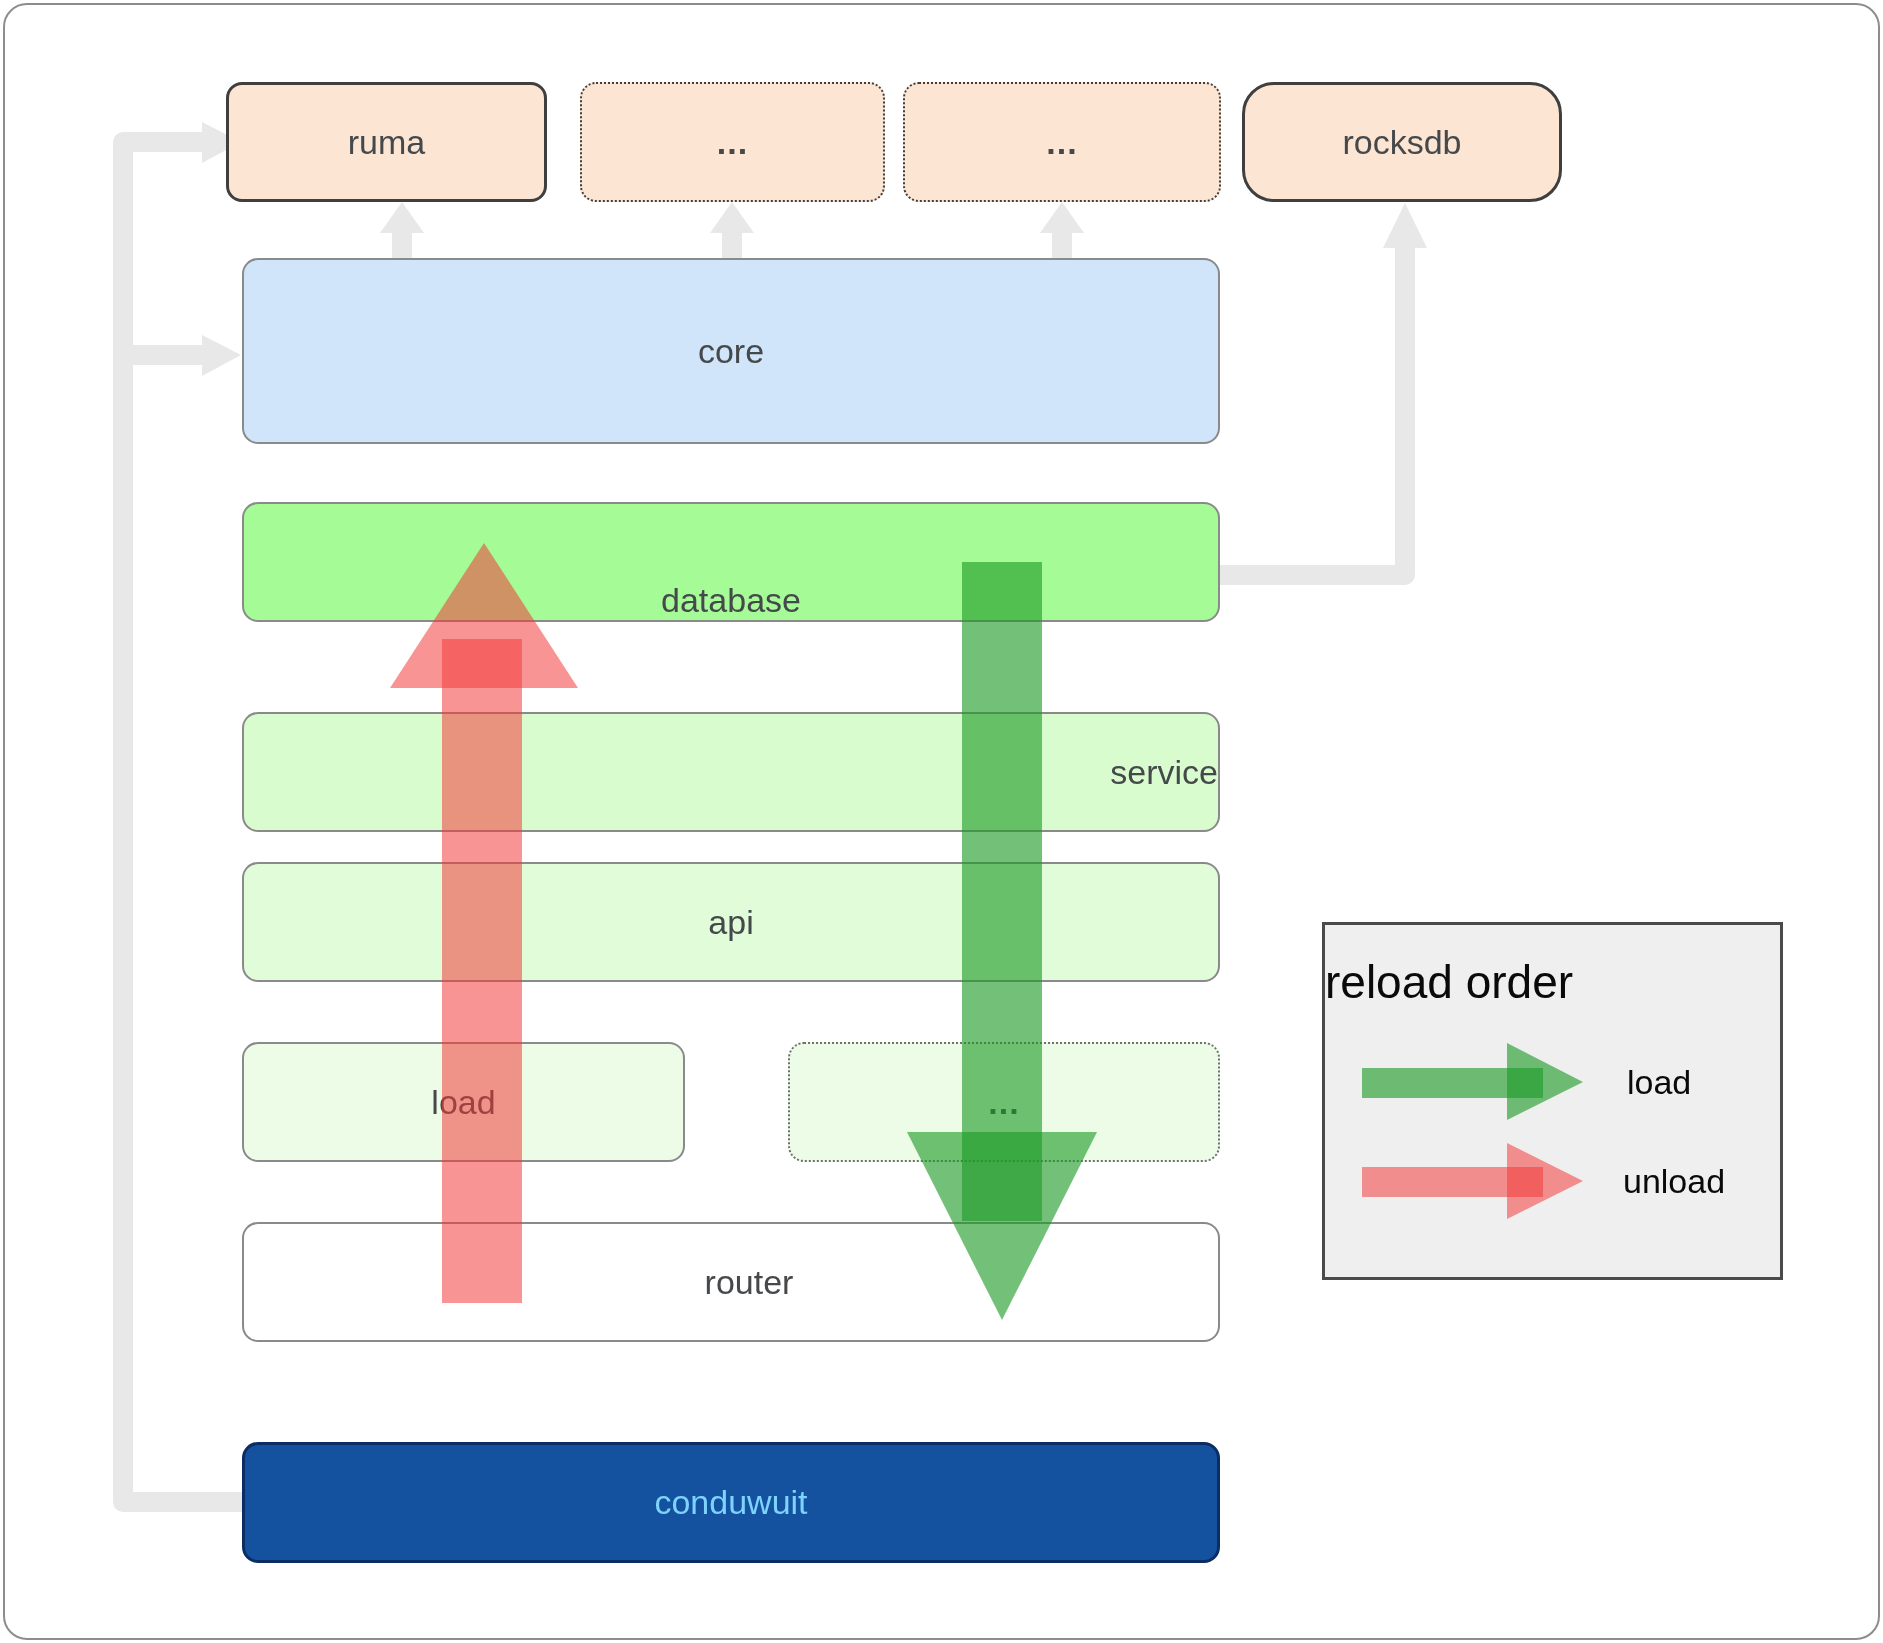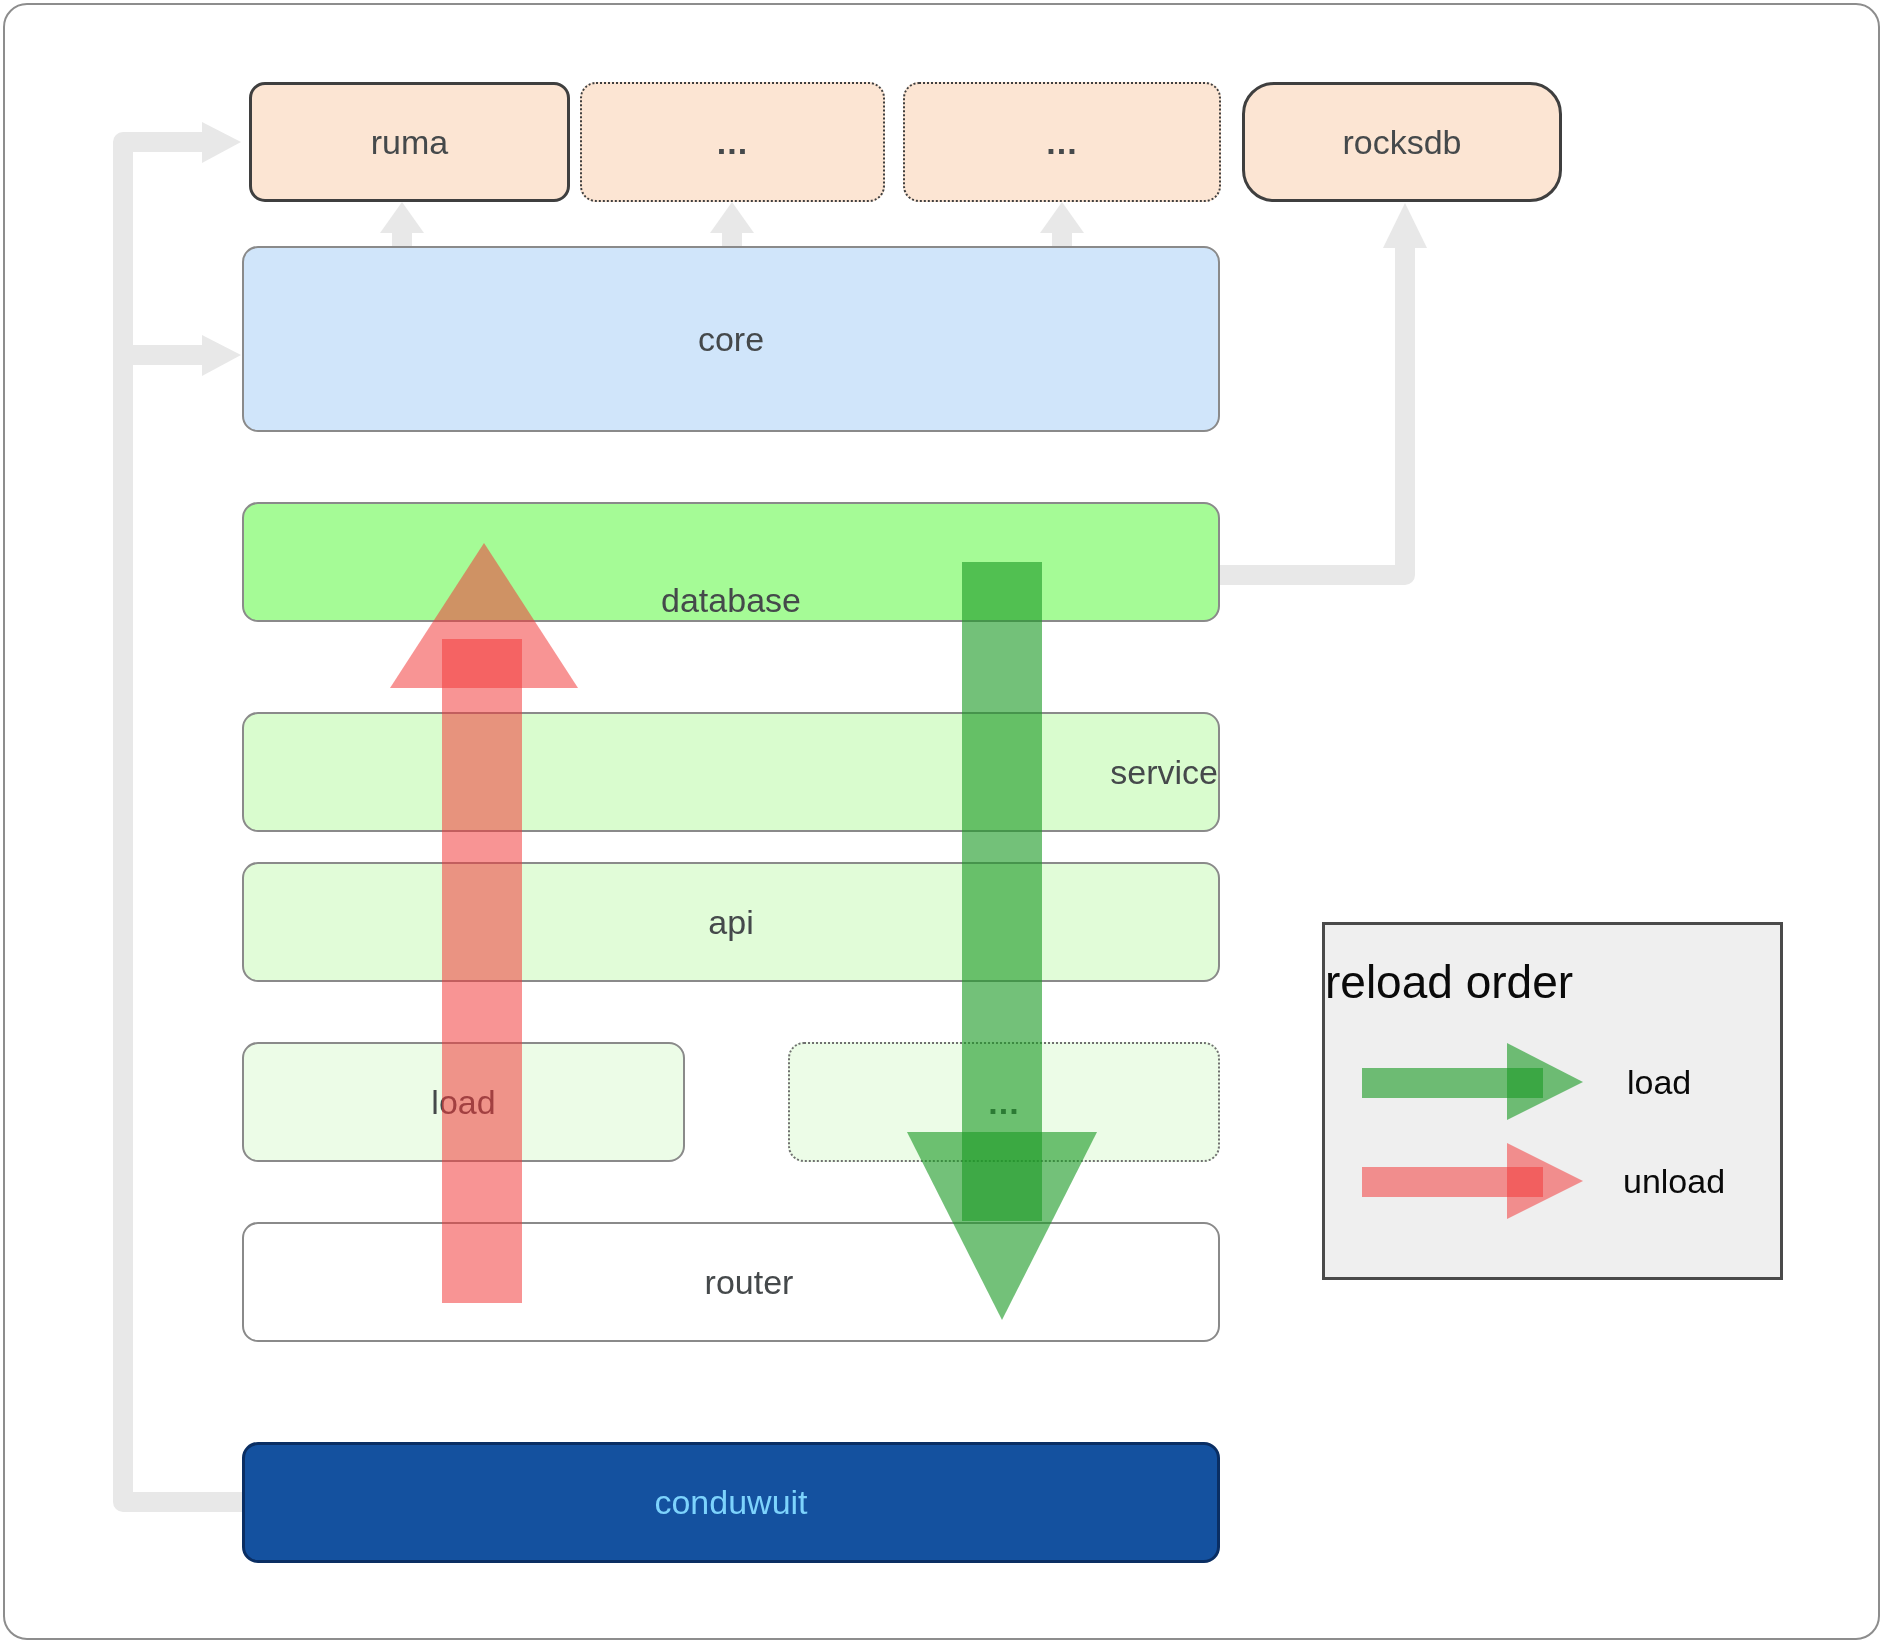--- a/index.html
+++ b/index.html
@@ -38,34 +38,34 @@
     <g fill="#e8e8e8">
       <polygon points="202,122 202,163 241,142"></polygon>
       <polygon points="202,335 202,376 241,355"></polygon>
       <polygon points="380,233 424,233 402,202"></polygon>
       <polygon points="710,233 754,233 732,202"></polygon>
       <polygon points="1040,233 1084,233 1062,202"></polygon>
       <polygon points="1383,248 1427,248 1405,203"></polygon>
     </g>
   </svg>
 
-  <div class="box peach-solid" style="left:249px;top:82px;width:321px;height:120px;">
+  <div class="box peach-solid" style="left:226px;top:82px;width:321px;height:120px;">
     <span>ruma</span>
   </div>
   <div class="box peach-dotted" style="left:580px;top:82px;width:305px;height:120px;">
     <span class="dots">...</span>
   </div>
   <div class="box peach-dotted" style="left:903px;top:82px;width:318px;height:120px;">
     <span class="dots">...</span>
   </div>
   <div class="box peach-solid" style="left:1242px;top:82px;width:320px;height:120px;border-radius:32px;">
     <span>rocksdb</span>
   </div>
 
-  <div class="box gray-solid" style="left:242px;top:246px;width:978px;height:186px;background:#d0e5fa;text-align:center;">
+  <div class="box gray-solid" style="left:242px;top:258px;width:978px;height:186px;background:#d0e5fa;text-align:center;">
     <span>core</span>
   </div>
   <div class="box gray-solid" style="left:242px;top:502px;width:978px;height:120px;background:#a5fb96;align-items:flex-end;">
     <span>database</span>
   </div>
   <div class="box gray-solid" style="left:242px;top:712px;width:978px;height:120px;background:#d9fcce;justify-content:flex-end;">
     <span>service</span>
   </div>
   <div class="box gray-solid" style="left:242px;top:862px;width:978px;height:120px;background:#e1fcd8;">
     <span>api</span>

